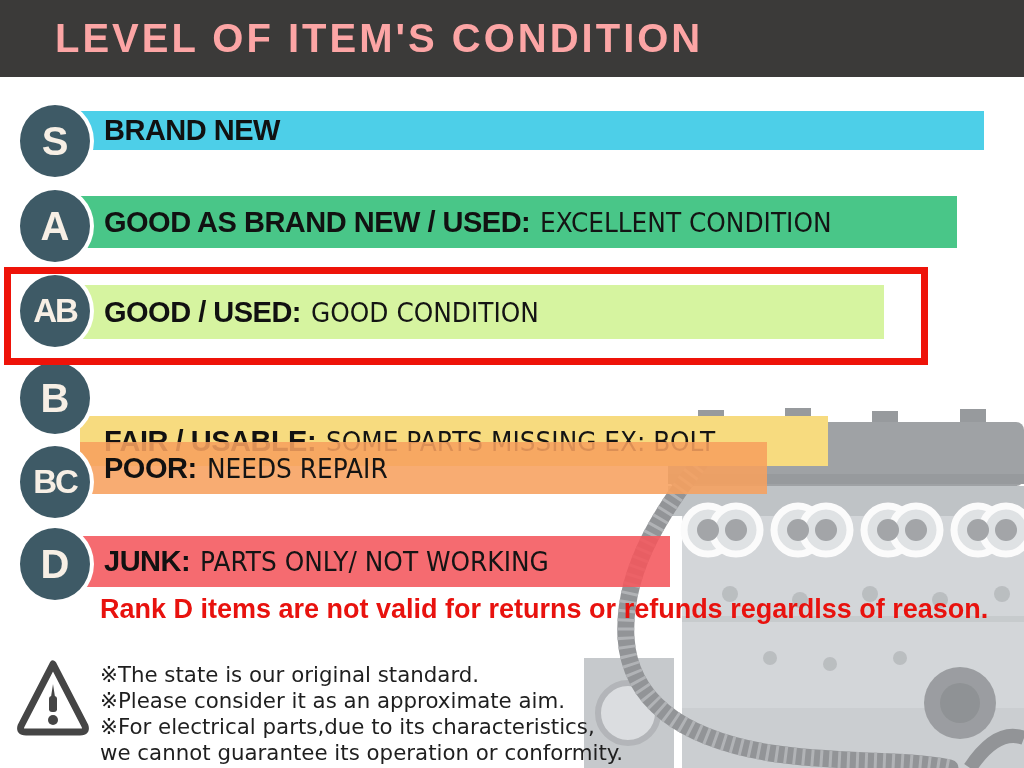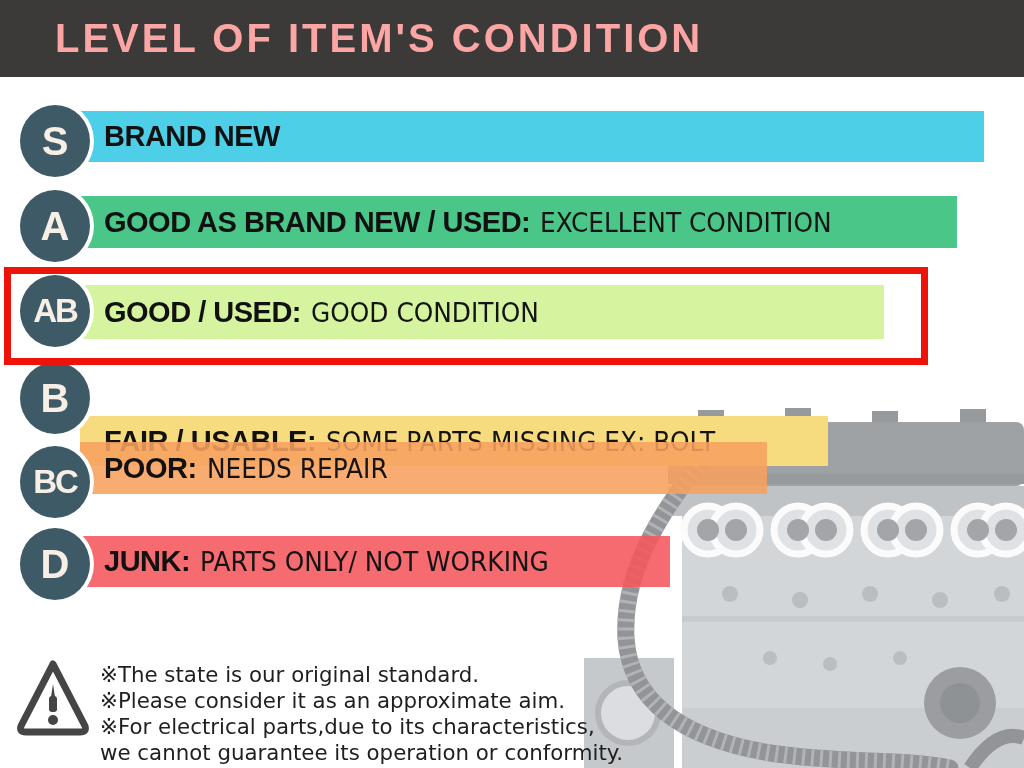--- a/index.html
+++ b/index.html
@@ -20,21 +20,21 @@
   .bar{position:absolute;left:80px;display:flex;align-items:center;
        padding-left:24px;box-sizing:border-box;white-space:nowrap;}
   .bar .lbl{font-weight:bold;font-size:29px;color:#111;letter-spacing:-0.5px;}
   .bar .desc{font-size:27px;color:#141414;margin-left:10px;font-family:"DejaVu Sans",sans-serif;
              transform:scaleX(.92);transform-origin:left center;}
   .badge{position:absolute;left:16px;width:70px;height:72px;border-radius:50%;
          border:4px solid #fff;display:flex;align-items:center;justify-content:center;
          font-weight:bold;font-size:40px;z-index:3;box-sizing:content-box;}
   .badge.two{font-size:33px;letter-spacing:-2px;}
 
-  .row-s  .bar{top:111px;height:51px;}  .row-s  .badge{top:101px;}
+  .row-s  .bar{top:111px;height:39px;}  .row-s  .badge{top:101px;}
   .row-a  .bar{top:196px;height:52px;}  .row-a  .badge{top:186px;}
   .row-ab .bar{top:285px;height:54px;}  .row-ab .badge{top:271px;}
   .row-b  .bar{top:371px;height:50px;margin-top:45px;}  .row-b  .badge{top:358px;}
   .row-bc .bar{top:442px;height:52px;}  .row-bc .badge{top:442px;}
   .row-d  .bar{top:536px;height:51px;}  .row-d  .badge{top:524px;}
 
   .highlight-box{position:absolute;left:4px;top:267px;width:910px;height:84px;
                  border:7px solid #ee1309;z-index:4;background:transparent;}
 
   
@@ -156,20 +156,21 @@
 
 <div class="row row-d">
   <div class="badge" style="background: rgb(62, 90, 102); color: rgb(247, 239, 229);">D</div>
   <div class="bar" style="background: rgba(244, 86, 92, 0.88); width: 590px;">
     <span class="lbl">JUNK:</span>
     <span class="desc">PARTS ONLY/ NOT WORKING</span>
   </div>
 </div>
 
 <div class="notice">
+  <div style="color: rgb(232, 18, 14);">Rank D items are not valid for returns or refunds regardlss of reason.</div>
 </div>
 
 <div class="warn-triangle">
   <svg width="78" height="88" viewBox="0 0 78 88">
     <path d="M39 10 L71 72 Q73 78 66 78 L12 78 Q5 78 7 72 Z" fill="none" stroke="#454545" stroke-width="7" stroke-linejoin="round"></path>
     <path d="M39 30 L43 56 L35 56 Z" fill="#454545"></path>
     <rect x="35" y="42" width="8" height="16" rx="3" fill="#454545"></rect>
     <circle cx="39" cy="66" r="5" fill="#454545"></circle>
   </svg>
 </div>

